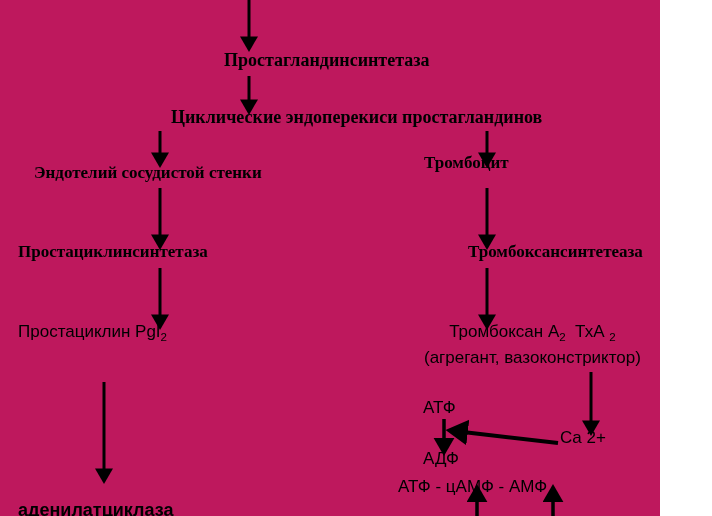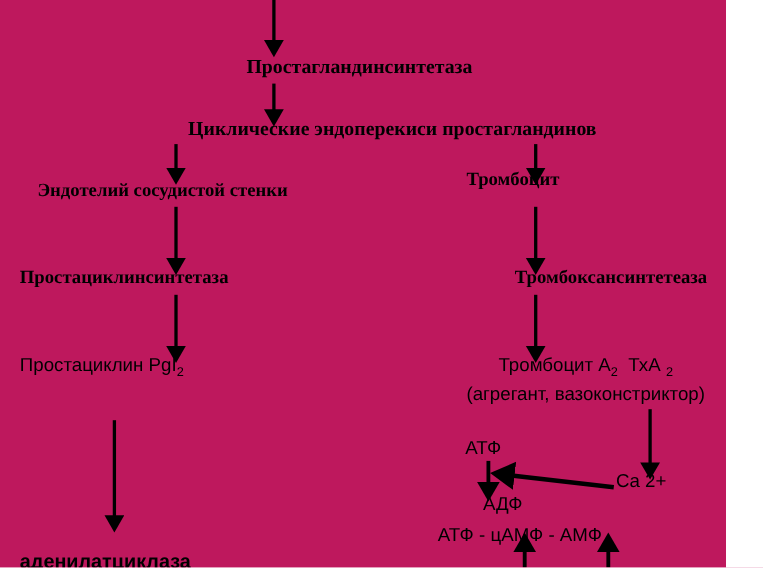--- a/index.html
+++ b/index.html
@@ -104,28 +104,28 @@
   <div class="node serif-bold lbl-17" style="left:424px; top:242px;margin-left:44px;">Тромбоксансинтетеаза</div>
 
   <div class="node sans lbl-17 two-line" style="left:18px; top:320px;">
     <div>
       <span>Простациклин PgI</span><span class="sub">2</span>
     </div>
   </div>
 
   <div class="node sans lbl-17 two-line" style="left:424px; top:320px;">
     <div>
-      <span>Тромбоцит А</span><span class="sub">2</span>&nbsp;&nbsp;<span>ТхА</span>&nbsp;<span class="sub">2</span>
+      <span>Тромбоксан А</span><span class="sub">2</span>&nbsp;&nbsp;<span>ТхА</span>&nbsp;<span class="sub">2</span>
     </div>
     <div>(агрегант, вазоконстриктор)</div>
   </div>
 
   <div class="node sans lbl-17" style="left:423px; top:398px;">АТФ</div>
 
-  <div class="node sans lbl-17" style="left:423px; top:449px;margin-left:16px;">АДФ</div>
+  <div class="node sans lbl-17" style="left:423px; top:449px;">АДФ</div>
 
   <div class="node sans lbl-17" style="left:560px; top:428px;">Ca 2+</div>
 
   <div class="node sans lbl-17" style="left:398px; top:477px;">АТФ - цАМФ - АМФ</div>
 
   <div class="node sans lbl-18" style="left:18px; top:500px; font-weight:bold;">аденилатциклаза</div>
 
 </div>
 
 </body></html>

